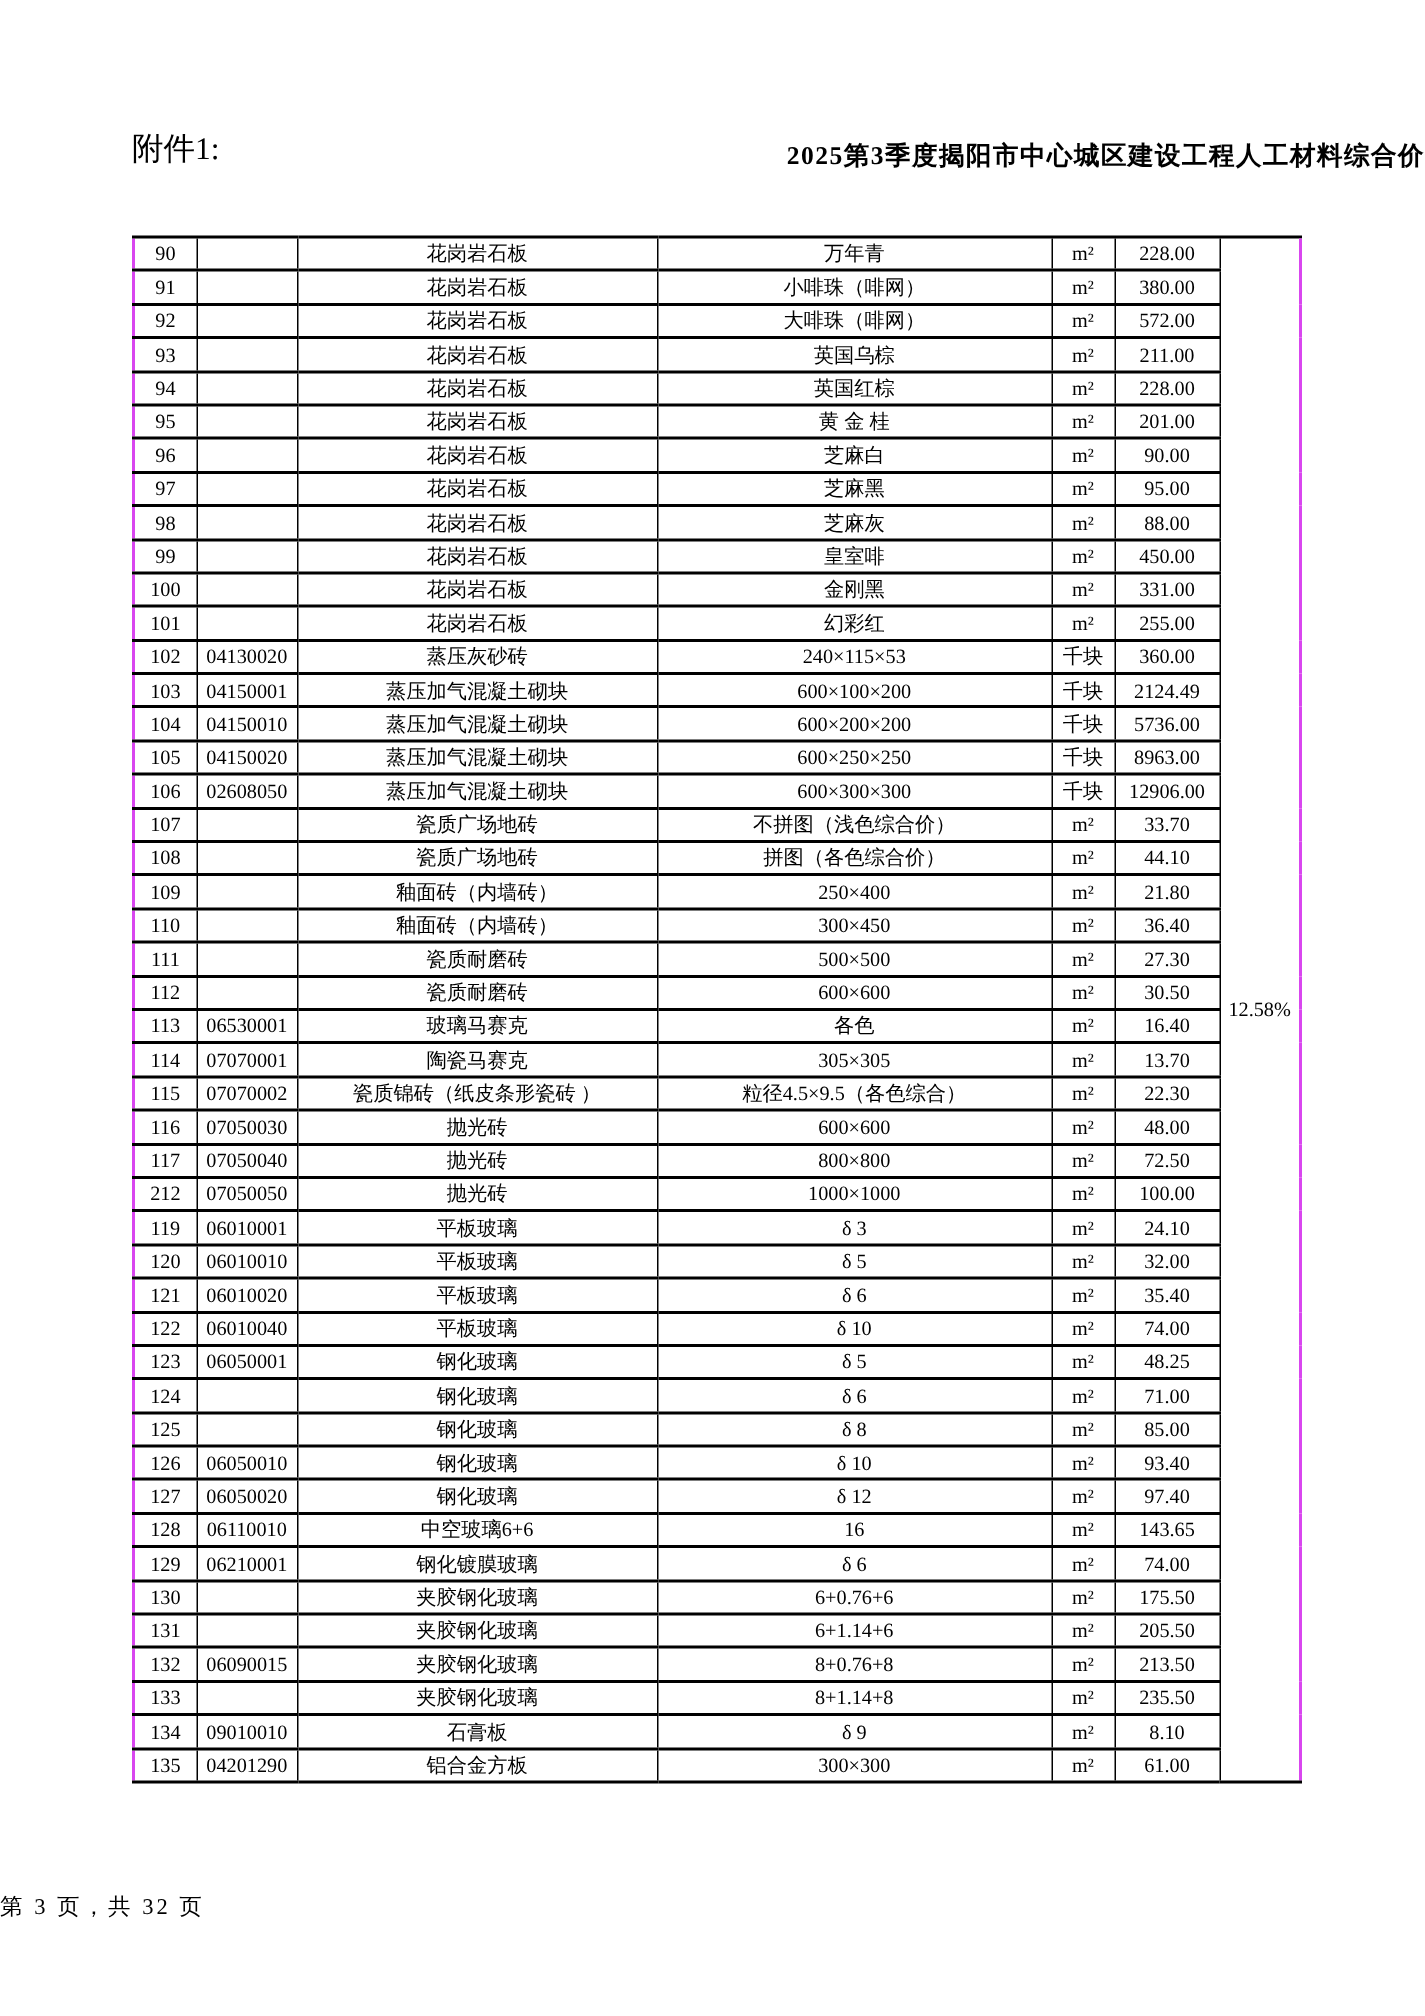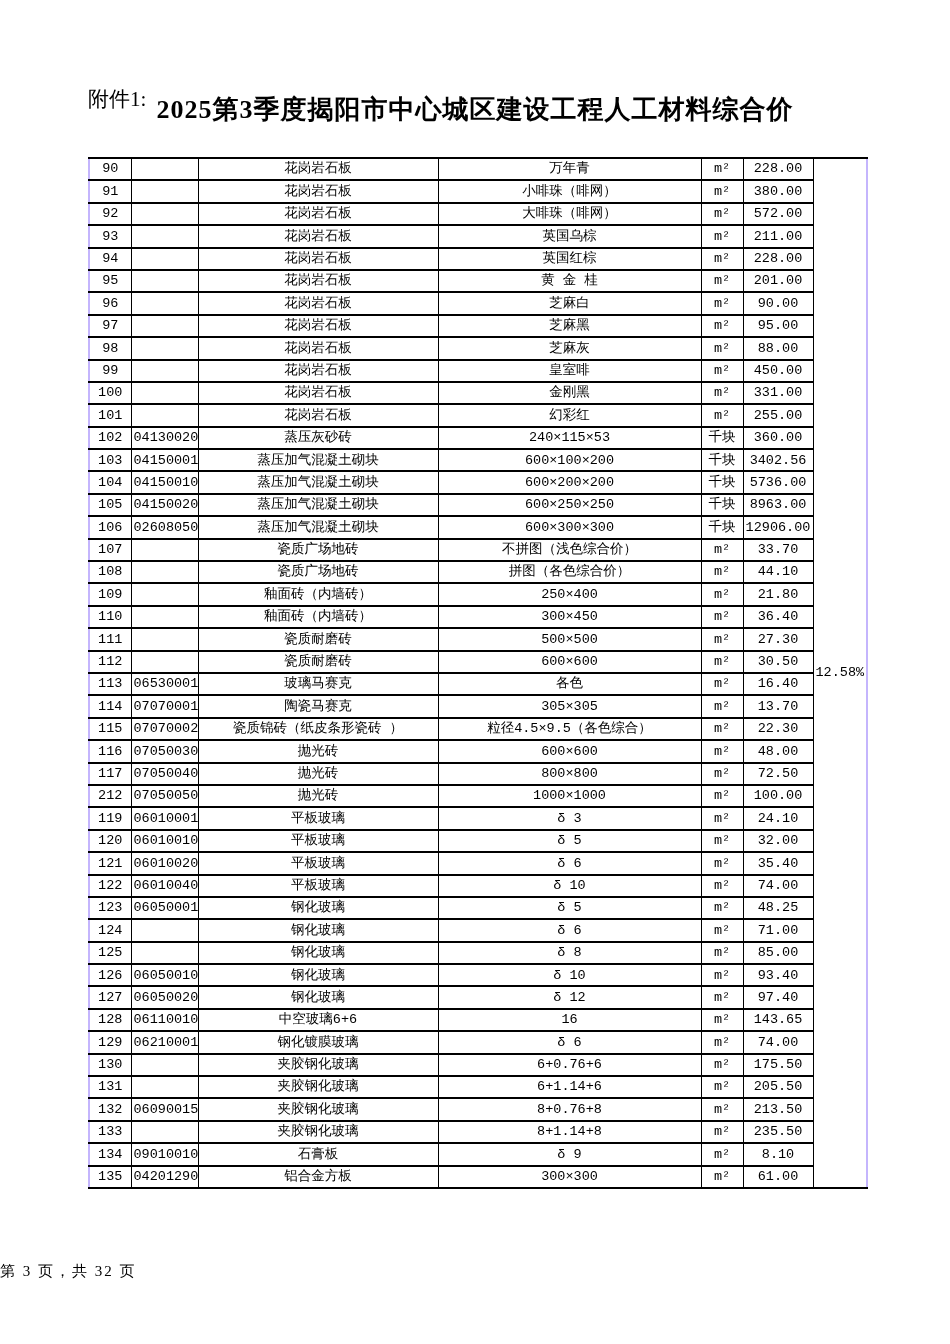--- a/index.html
+++ b/index.html
@@ -13,33 +13,32 @@
   }
   .attachment-label {
     position: absolute;
     left: 88px; top: 57px;
     font-size: 21px;
     margin-top: 28px;
   }
   .doc-title {
     position: absolute;
     left: 0; right: 0; top: 92px;
-    text-align: center;
-    font-size: 26px;
+    text-align: right;
+    font-size: 17px;
     font-weight: bold;
     letter-spacing: 1px;
   }
   table.price-table {
     position: absolute;
     left: 88px; top: 157px;
     width: 778px;
     border-collapse: collapse;
     table-layout: fixed;
-    border: 2px solid #c4b5fd;
-    font-family: Liberation Mono, monospace;
+    border: 2px solid #d946ef;
   }
   table.price-table td {
     border-style: solid;
     border-color: #000;
     border-width: 2px 1px;
     text-align: center;
     vertical-align: middle;
     font-size: 13.5px;
     height: 20.4px;
     padding: 0 2px;
@@ -182,21 +181,21 @@
     <td>240×115×53</td>
     <td>千块</td>
     <td>360.00</td>
   </tr>
       <tr>
     <td>103</td>
     <td>04150001</td>
     <td>蒸压加气混凝土砌块</td>
     <td>600×100×200</td>
     <td>千块</td>
-    <td>3402.56</td>
+    <td>2124.49</td>
   </tr>
       <tr>
     <td>104</td>
     <td>04150010</td>
     <td>蒸压加气混凝土砌块</td>
     <td>600×200×200</td>
     <td>千块</td>
     <td>5736.00</td>
   </tr>
       <tr>

